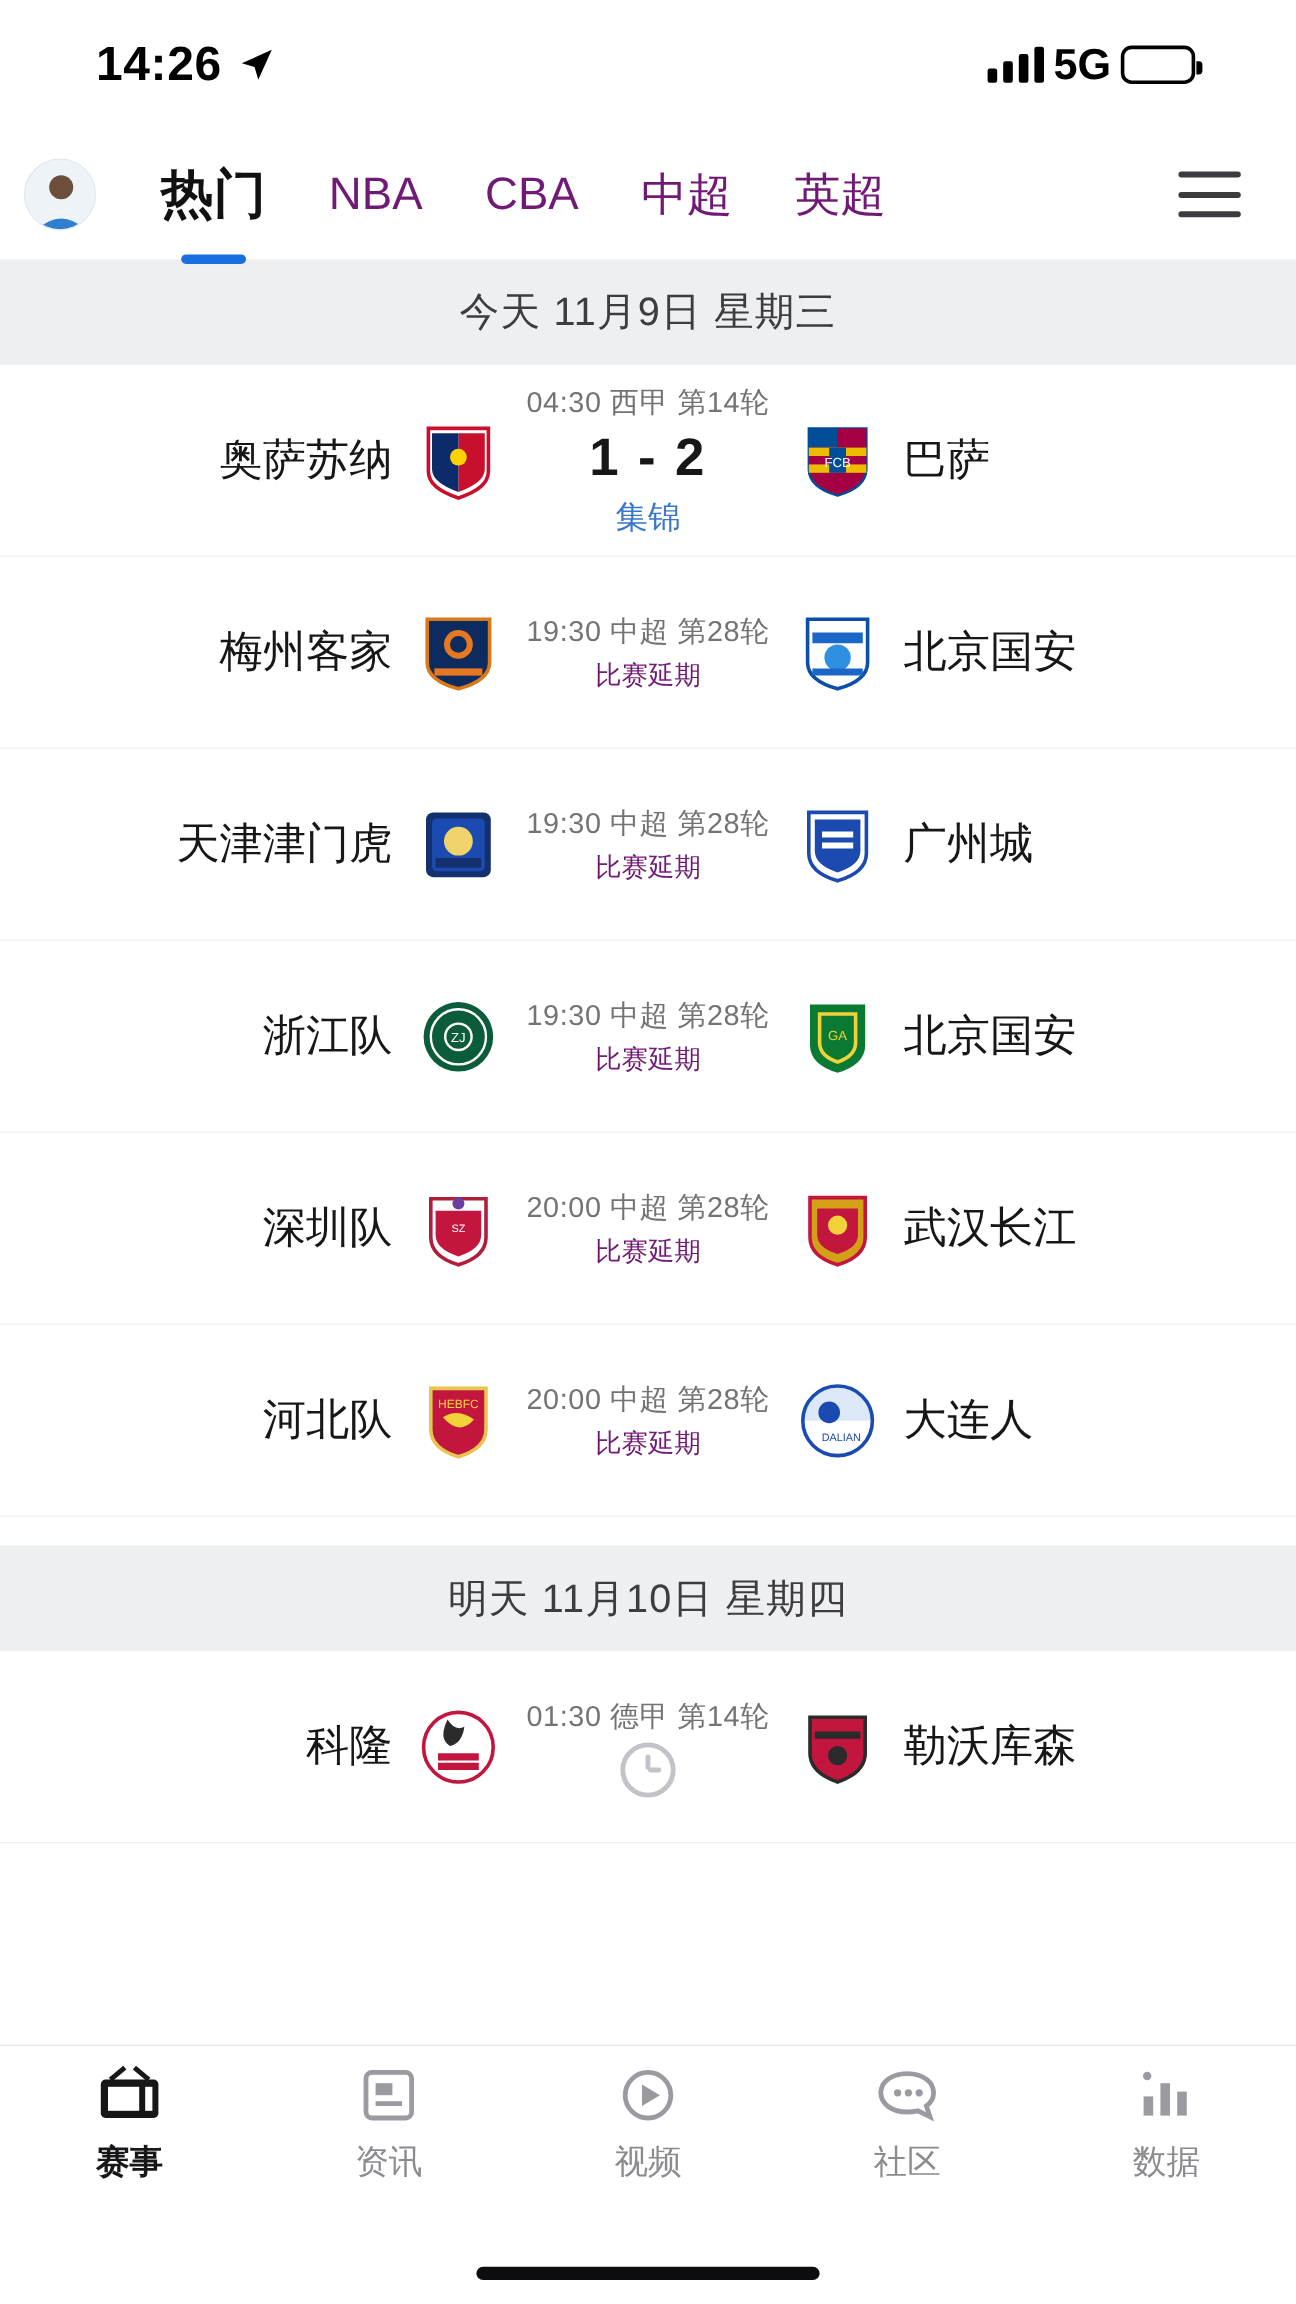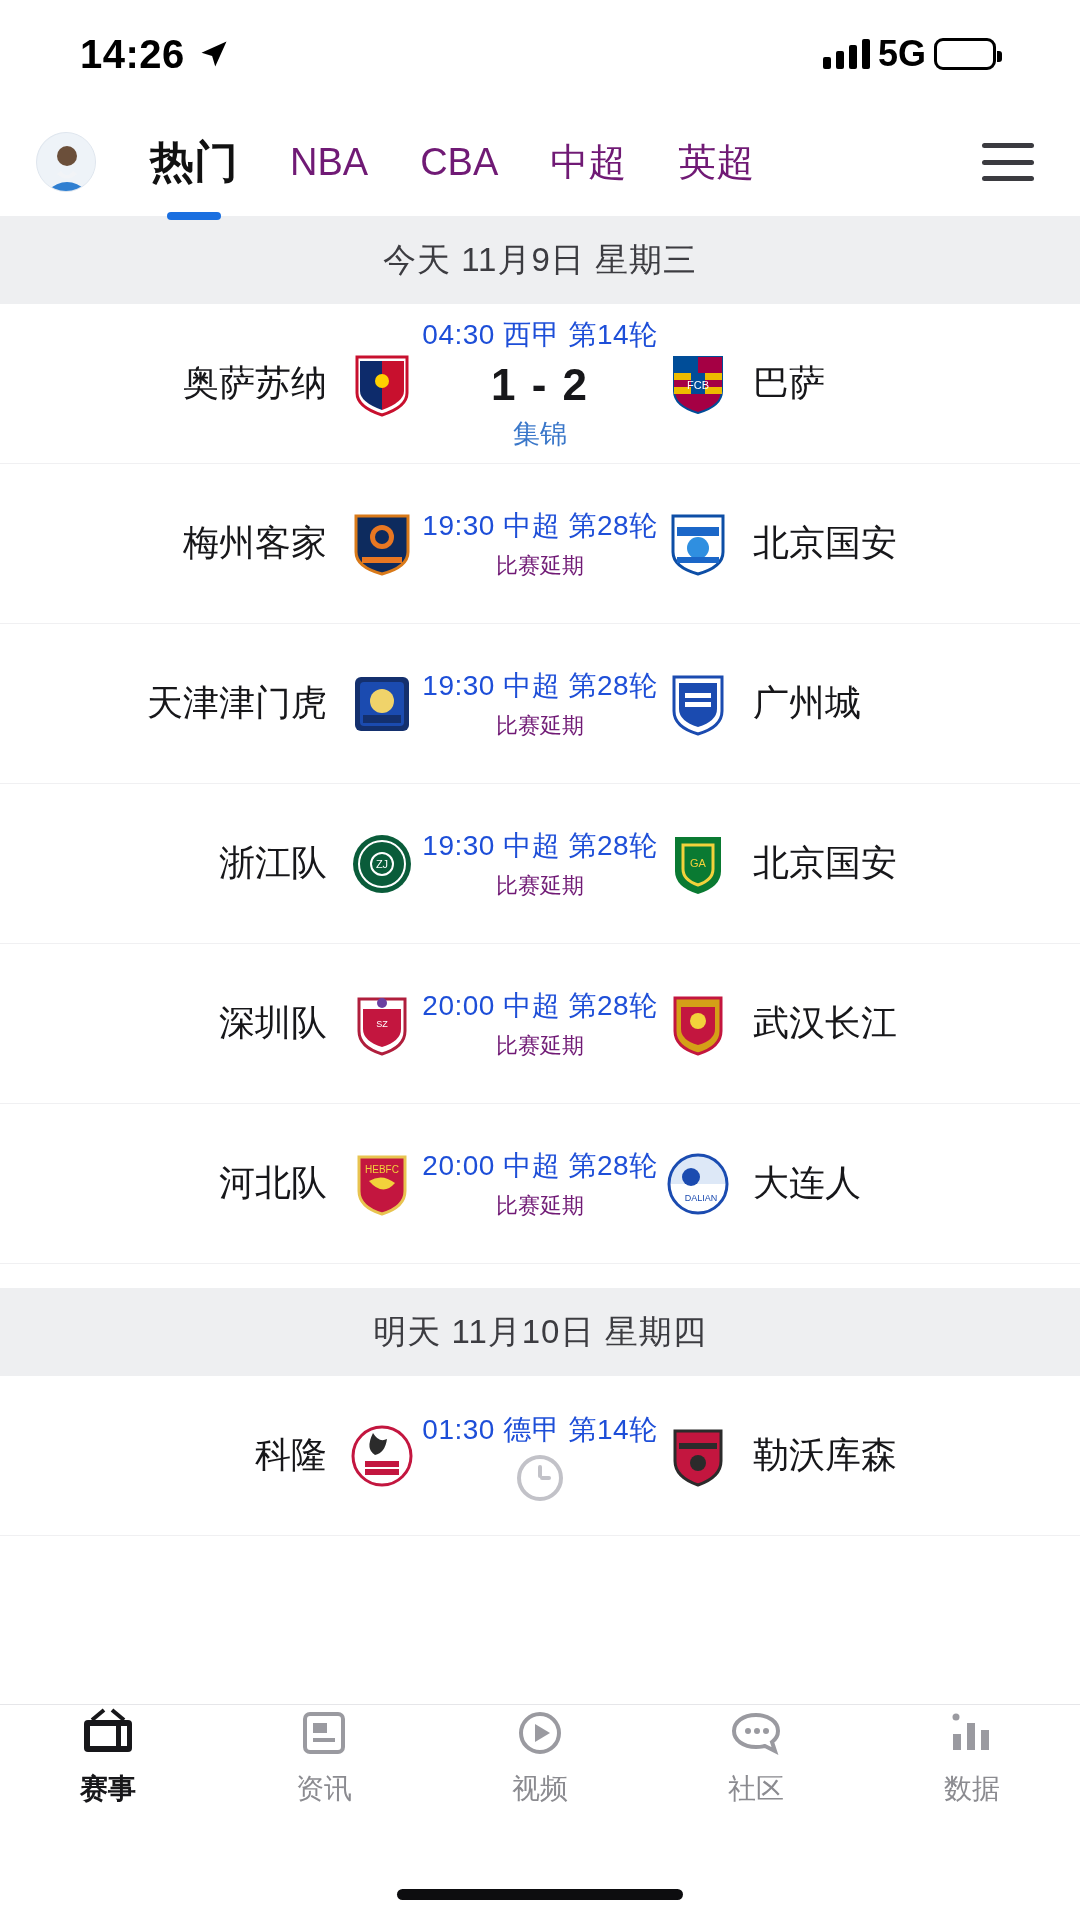--- a/index.html
+++ b/index.html
@@ -70,21 +70,21 @@
     height: 100%;
     background: #000;
     border-radius: 4px;
   }
 
   
   .navbar {
     flex: 0 0 108px;
     display: flex;
     align-items: center;
-    padding: 0 46px 0 36px;
+    padding: 0 46px 0 20px;
     position: relative;
   }
   .avatar {
     width: 60px; height: 60px;
     border-radius: 50%;
     background: #e8eef5;
     overflow: hidden;
     flex: 0 0 60px;
     position: relative;
     border: 1px solid #dfe6ee;
@@ -171,22 +171,22 @@
   }
   .center {
     flex: 0 0 250px;
     display: flex;
     flex-direction: column;
     align-items: center;
     justify-content: center;
     gap: 6px;
   }
   .meta {
-    font-size: 28px;
-    color: #1d4ed8;
+    font-size: 24px;
+    color: #737373;
     white-space: nowrap;
     letter-spacing: 0.5px;
   }
   .score {
     font-size: 44px;
     font-weight: bold;
     color: #17171a;
     letter-spacing: 2px;
   }
   .status-text {
@@ -214,21 +214,21 @@
   .clock-icon::before { width: 4px; height: 13px; transform: translate(-2px,-13px); }
   .clock-icon::after { width: 11px; height: 4px; transform: translate(0,-2px); }
   .gap { height: 24px; background: #fff; }
 
   
   .tabbar {
     flex: 0 0 164px;
     border-top: 1px solid #e6e6e9;
     display: flex;
     align-items: flex-start;
-    padding-top: 3px;
+    padding-top: 16px;
     background: #fff;
   }
   .tabbar-item {
     flex: 1 1 0;
     display: flex;
     flex-direction: column;
     align-items: center;
     gap: 12px;
   }
   .tabbar-label {

